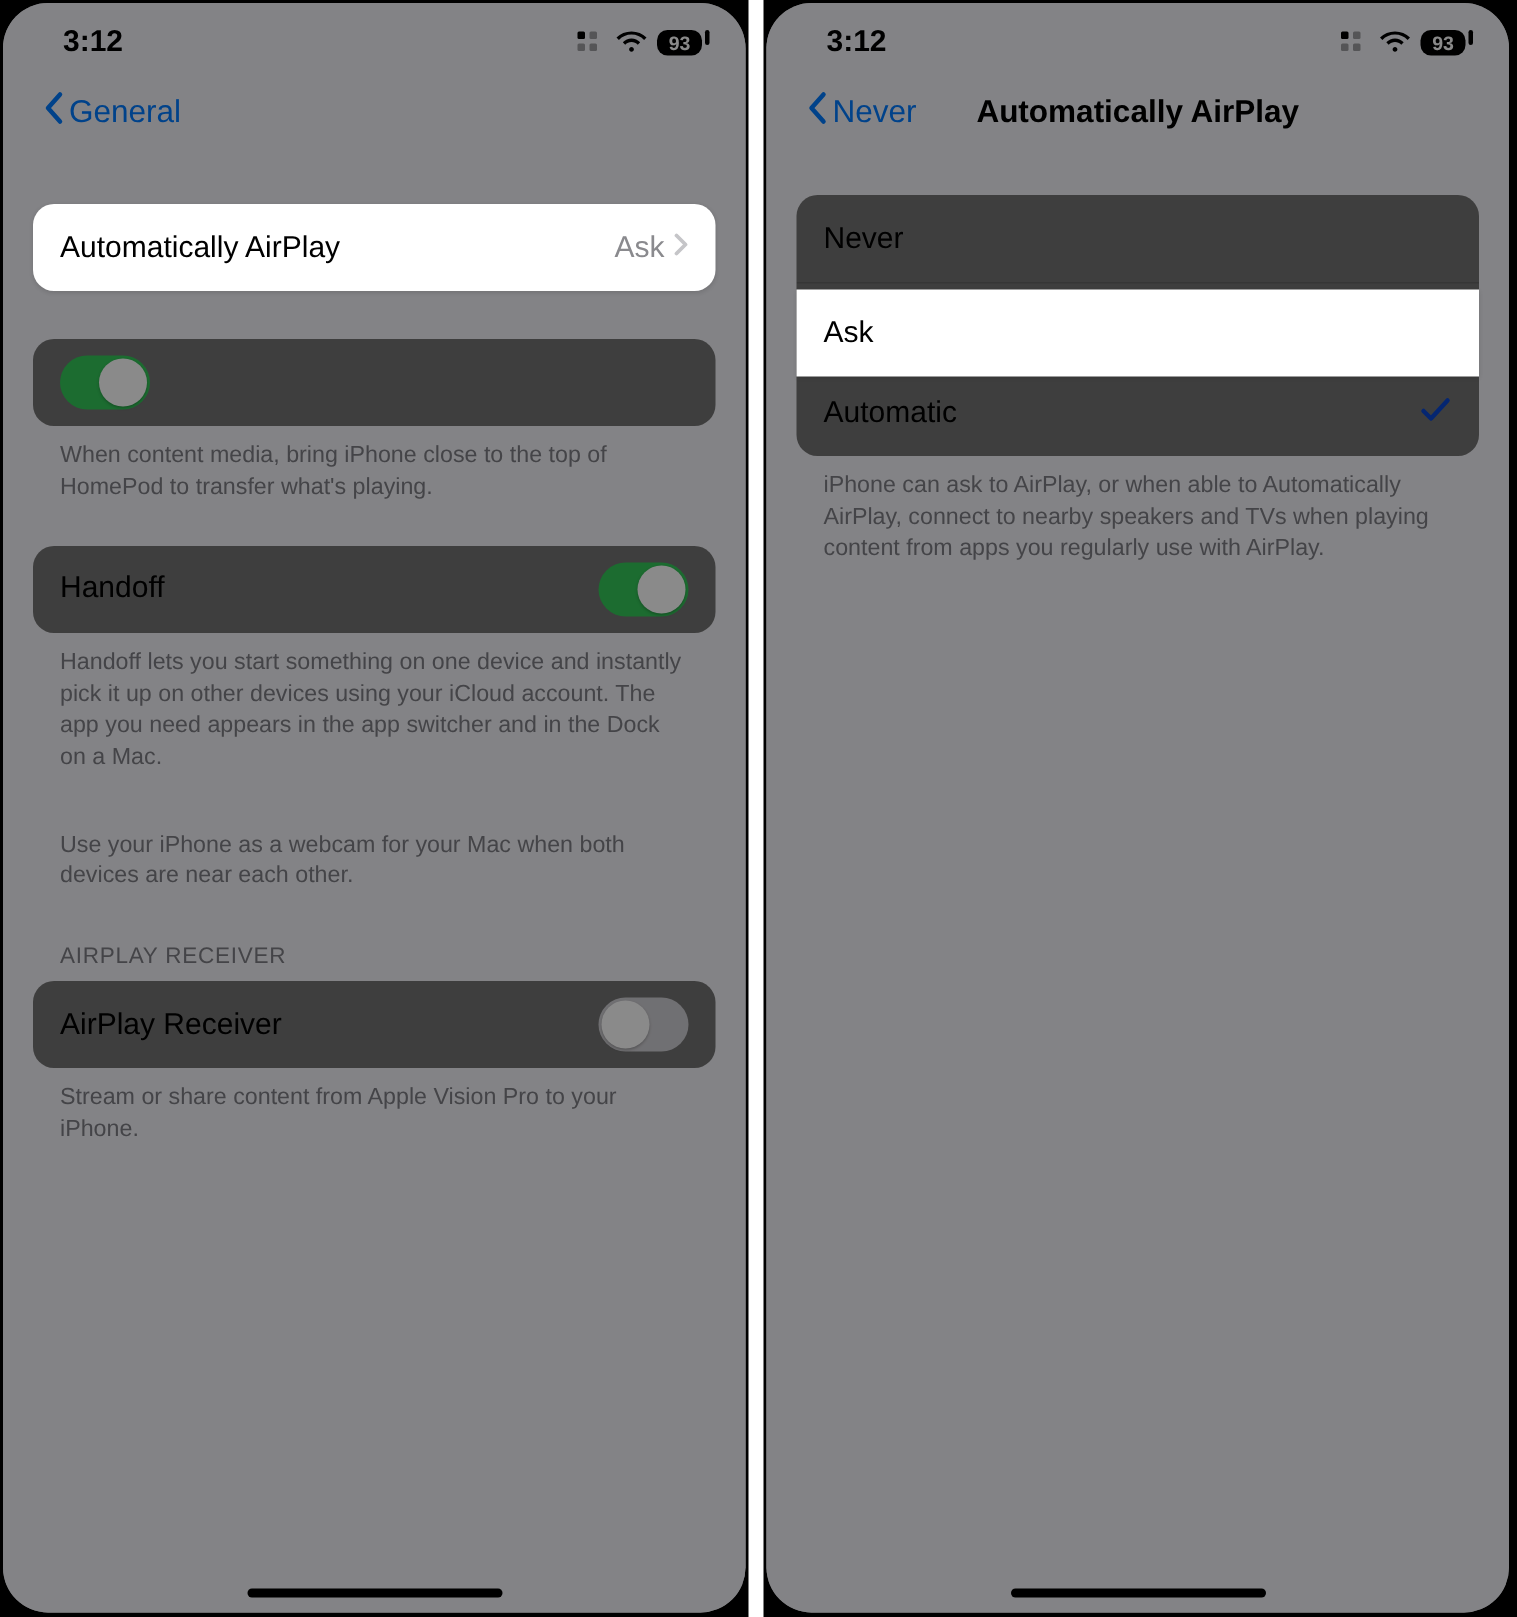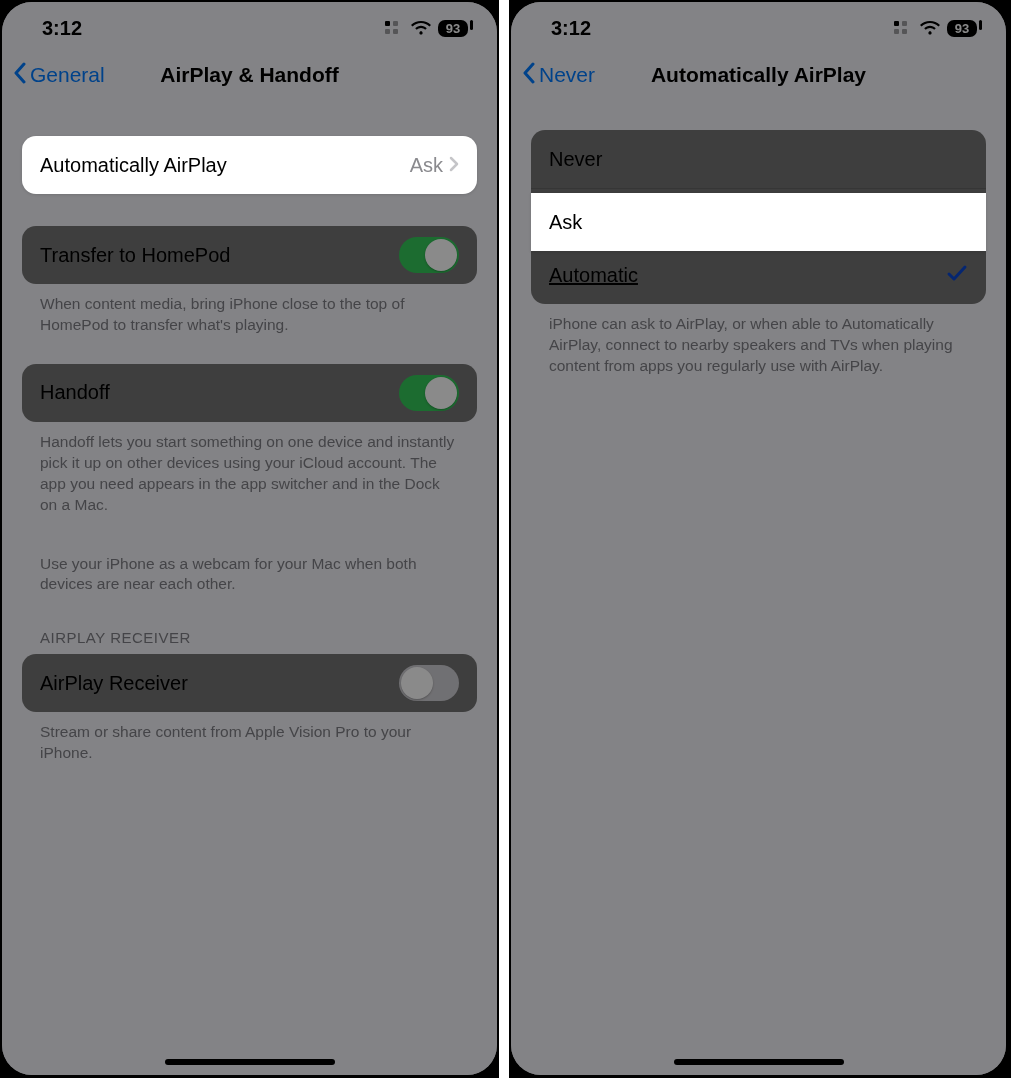--- a/index.html
+++ b/index.html
@@ -26,38 +26,38 @@
   .battery-pill {
     background:#000; color:#fff; font-size:13px; font-weight:700;
     border-radius:7px; padding:2px 4px; min-width:30px; text-align:center;
     line-height:1;
   }
   .battery-tip { width:3px; height:10px; background:#000; border-radius:2px; }
   .dots-icon svg, .wifi-icon svg { display:block; }
 
   
   .navheader {
-    height: 50px; display:flex; align-items:center; position:relative; padding:0 10px;
+    height: 50px; display:flex; align-items:center; position:relative; padding:0 26px;
   }
   .back-area { display:flex; align-items:center; color:#007aff; font-size:21px; }
   .back-area .chev { margin-right:2px; }
   .nav-title {
     position:absolute; left:0; right:0; text-align:center; font-size:21px; font-weight:700; color:#000;
     pointer-events:none;
   }
 
   
   .content { padding: 24px 20px 0 20px; }
   .content-tight { padding: 30px 20px 0 20px; }
   .group { background:#737373; border-radius:14px; overflow:hidden; }
   .cell {
     min-height:58px; display:flex; align-items:center; padding:0 18px;
     font-size:20px; color:#000; position:relative;
   }
-  .cell + .cell { border-top:1px solid rgba(0,0,0,0.12);text-decoration:underline; }
+  .cell + .cell { border-top:1px solid rgba(0,0,0,0.12); }
   .cell .label { flex:1; }
   .cell .value { color:#8a8a8e; font-size:20px; margin-right:6px; }
   .chevron { color:#c5c5c8; }
   .footer-text {
     font-size:15.5px; color:#7f7f85; padding:10px 18px 0 18px; line-height:1.35;
   }
   .section-header {
     font-size:15px; color:#7f7f85; padding:34px 18px 8px 18px; letter-spacing:0.5px;
   }
   .block { margin-bottom:16px; }
@@ -126,36 +126,34 @@
 
     <div class="navheader">
       <div class="back-area">
         <span class="chev">
           <svg width="16" height="22" viewBox="0 0 16 22">
               <path d="M12 2 L4 11 L12 20" stroke="#007aff" stroke-width="3" fill="none" stroke-linecap="round" stroke-linejoin="round"></path>
             </svg>
         </span>
         <span>General</span>
       </div>
-      <div class="nav-title">AirPlay &amp; Handoff</div>
     </div>
 
     <div class="content">
 
       <div class="group block" style="visibility:hidden;">
         <div class="cell">
             <span class="label">x</span>
           </div>
       </div>
 
       <div class="gap28"></div>
 
       <div class="group">
         <div class="cell">
-          <span class="label">Transfer to HomePod</span>
           <div class="switch on">
               <div class="knob"></div>
             </div>
         </div>
       </div>
       <div class="footer-text">When content media, bring iPhone close to the top of HomePod to transfer what's playing.</div>
 
       <div class="gap28"></div>
 
       <div class="group">

